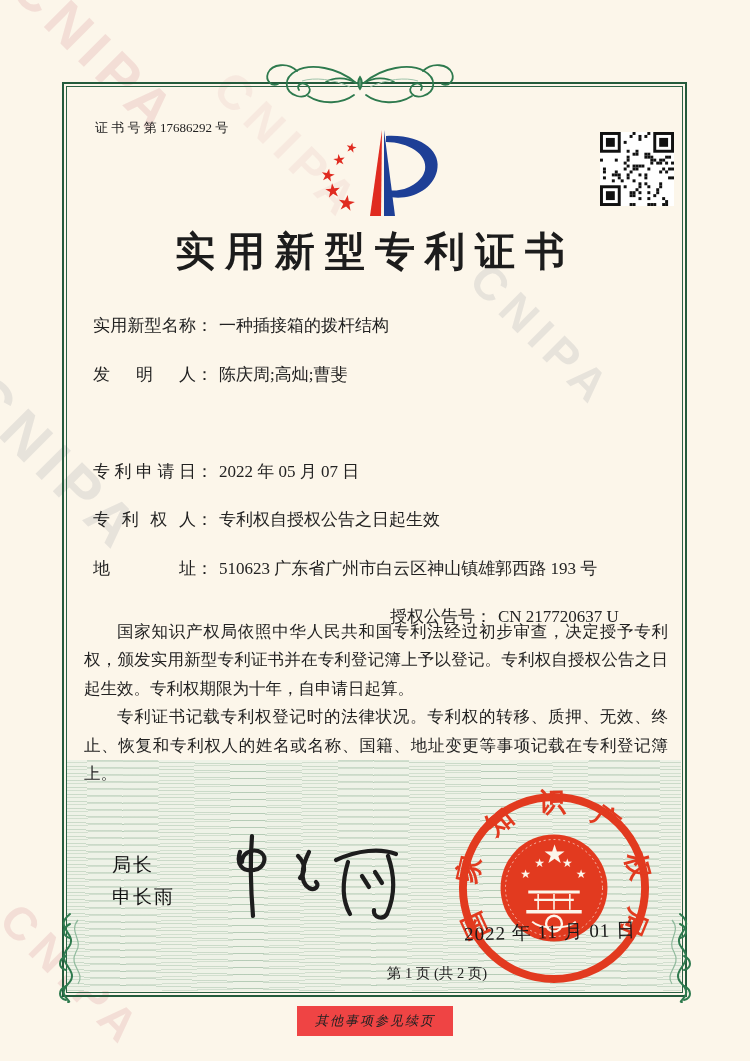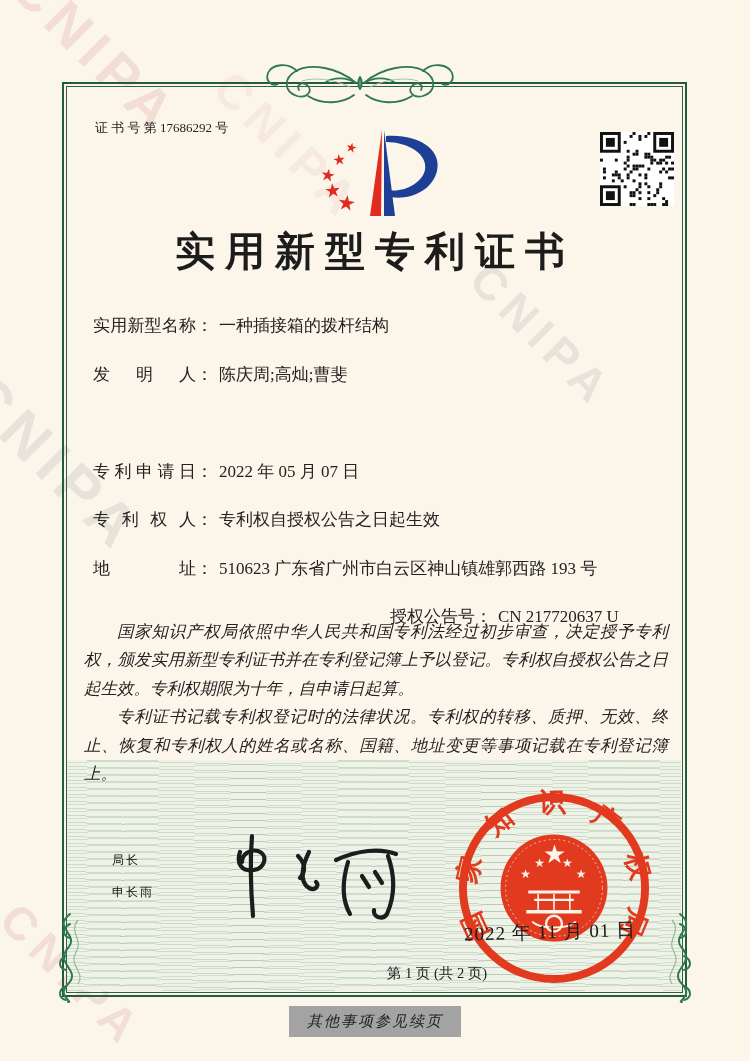--- a/index.html
+++ b/index.html
@@ -16,31 +16,31 @@
   .frame::after{content:"";position:absolute;inset:2px;border:1px solid #2c6345;}
   .abs{position:absolute;z-index:3;}
   .certno{left:95px;top:119px;font-size:13px;}
   .title{left:0;right:0;top:224px;text-align:center;font-size:40px;font-weight:700;
          letter-spacing:10px;color:#1c1c1c;}
   .row{left:93px;font-size:17px;white-space:nowrap;}
   .lbl{display:inline-block;width:103px;text-align:justify;text-align-last:justify;}
   .val{margin-left:6px;}
   .row2{left:390px;font-size:17px;white-space:nowrap;text-align:center;}
   .paras{left:84px;top:618px;width:584px;font-size:16.5px;line-height:28.4px;text-align:justify;
-         font-style:italic;color:#222;}
+         color:#222;}
   .paras p{margin:0;text-indent:2em;}
-  .signer{left:112px;font-family:"Liberation Sans","DejaVu Sans",sans-serif;font-size:12px;
+  .signer{left:112px;font-family:"Liberation Sans","DejaVu Sans",sans-serif;font-size:19px;
           letter-spacing:2px;color:#111;z-index:4;}
   .sig{left:212px;top:826px;z-index:4;}
   .sealwrap{left:455px;top:789px;width:198px;height:198px;z-index:4;}
   .sealdate{left:464px;top:919px;width:190px;font-size:19px;color:#1a1a1a;letter-spacing:1px;
             z-index:5;transform:rotate(-1.5deg);white-space:nowrap;}
   .pagefoot{left:71px;top:964px;width:732px;text-align:center;font-size:14.5px;z-index:4;font-family:Liberation Serif, serif;}
   .contnote{left:0;right:0;top:1006px;text-align:center;z-index:4;}
-  .contnote span{display:inline-block;background:#a3a3a3;padding:6px 18px;font-size:15px;
+  .contnote span{display:inline-block;background:#ef4444;padding:6px 18px;font-size:13px;
                  font-style:italic;letter-spacing:2px;color:#222;}
   .qr{left:600px;top:132px;width:74px;height:74px;z-index:3;}
   .logo{left:296px;top:124px;z-index:3;}
   .barcode{left:97px;top:797px;z-index:4;}
   .topornament{left:250px;top:57px;z-index:3;}
   .corner{z-index:4;}
 </style>
 </head>
 <body>
 

